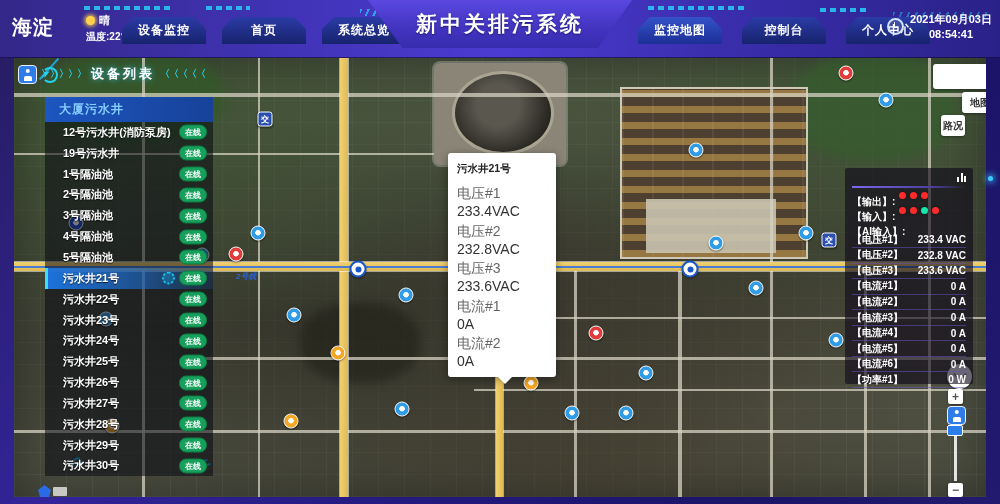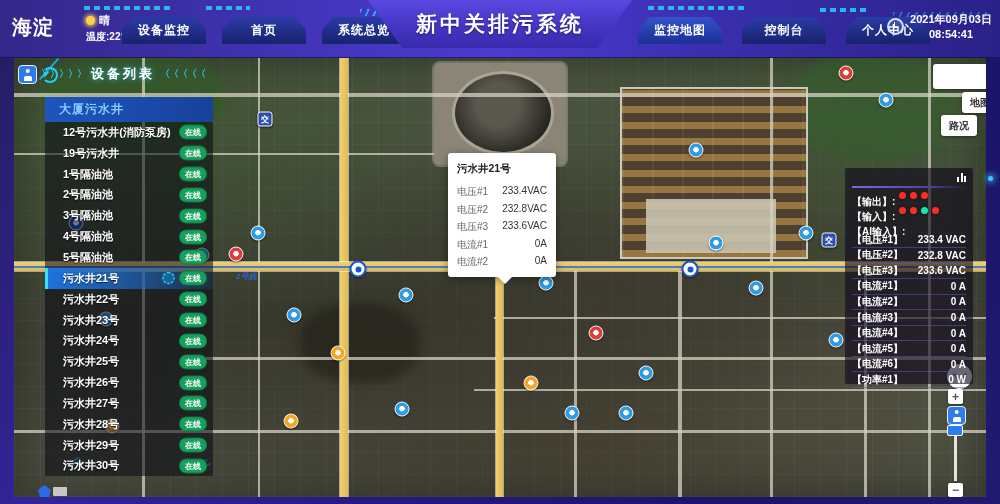--- a/index.html
+++ b/index.html
@@ -93,41 +93,41 @@
     color:#fff;font-size:8px;font-weight:bold;text-align:center;}
   .item.sel{background:linear-gradient(90deg,rgba(28,118,230,.95) 0%,rgba(28,118,230,.55) 55%,rgba(28,118,230,.15) 100%);
     border-left:3px solid #35e1ff;padding-left:15px;}
   .gear{position:absolute;right:38px;top:50%;transform:translateY(-50%);width:9px;height:9px;border-radius:50%;
     border:2px dotted #19c4f7;background:rgba(25,196,247,.25);cursor:pointer;}
   
   #popup{position:absolute;left:434px;top:96px;width:108px;background:#fff;border-radius:3px;z-index:25;
     box-shadow:0 2px 8px rgba(0,0,0,.4);padding:9px 9px 8px 9px;box-sizing:border-box;}
   #popup::after{content:"";position:absolute;left:50px;bottom:-7px;border:7px solid transparent;border-top-color:#fff;border-bottom:none;}
   #popup .pt{font-size:10.5px;font-weight:bold;color:#222;margin-bottom:9px;}
-  #popup .prow{display:flex;justify-content:space-between;font-size:10px;margin-top:3.5px;}
+  #popup .prow{display:flex;justify-content:space-between;font-size:14px;margin-top:3.5px;flex-direction:column;}
   #popup .prow .pl{color:#666;}
   #popup .prow .pv{color:#333;}
   
   #spanel{position:absolute;left:831px;top:111px;width:128px;height:216px;background:rgba(14,8,26,.62);
     border-radius:2px;z-index:22;padding:4px 7px;box-sizing:border-box;color:#fff;}
   #chart-icon{position:absolute;right:7px;top:5px;display:flex;align-items:flex-end;gap:1.5px;}
   #chart-icon i{display:block;width:2px;background:#fff;}
   #sdivider{margin-top:14px;height:1.5px;background:linear-gradient(90deg,#7b68ee,#4a3f9f 70%,transparent);}
   .iorow{display:flex;align-items:center;height:14px;margin-top:1px;}
   .iorow .iol{font-size:10px;font-weight:bold;margin-top:12px;}
   .iorow .dots{display:flex;gap:4px;margin-left:4px;}
   .dot{width:7px;height:7px;border-radius:50%;box-shadow:0 0 3px rgba(0,0,0,.5);}
   .srow{display:flex;justify-content:space-between;align-items:center;height:14.55px;
     border-bottom:1px solid rgba(96,84,190,.55);font-size:10px;font-weight:bold;}
   
   .whitebox{position:absolute;background:#fff;border-radius:3px;box-shadow:0 1px 3px rgba(0,0,0,.4);
     display:flex;align-items:center;justify-content:center;font-weight:bold;cursor:pointer;z-index:21;}
   #layer1{left:919px;top:7px;width:50px;height:25px;font-size:11px;}
   #layer2{left:948px;top:35px;width:36px;height:21px;font-size:10px;color:#333;}
-  #layer3{left:927px;top:58px;width:36px;height:21px;font-size:10px;color:#333;}
+  #layer3{left:927px;top:58px;width:24px;height:21px;font-size:10px;color:#333;}
   #collapse-btn{left:933px;top:307px;width:25px;height:25px;border-radius:50%;}
   #collapse-btn::after{content:"";width:8px;height:8px;border-right:2px solid #9aa0a8;border-bottom:2px solid #9aa0a8;transform:rotate(45deg) translate(-2px,-2px);}
   #zoom-in{left:934px;top:332px;width:15px;height:15px;font-size:12px;color:#555;border-radius:2px;}
   #zoom-out{left:934px;top:426px;width:15px;height:14px;font-size:12px;color:#555;border-radius:2px;}
   #zoom-track{position:absolute;left:940px;top:352px;width:3px;height:72px;background:rgba(255,255,255,.85);z-index:20;}
   #zoom-handle{position:absolute;left:933px;top:368px;width:14px;height:9px;background:#2b7de9;border:1px solid #fff;border-radius:2px;z-index:21;cursor:grab;}
   .pano{position:absolute;background:#2f7ce8;border-radius:4px;border:1.5px solid #e8f0ff;z-index:21;cursor:pointer;}
   .pano::before{content:"";position:absolute;left:50%;top:2.5px;transform:translateX(-50%);width:4.5px;height:4.5px;border-radius:50%;background:#fff;}
   .pano::after{content:"";position:absolute;left:50%;bottom:2px;transform:translateX(-50%);width:8px;height:5px;border-radius:2px 2px 0 0;background:#fff;}
   #pano-tl{left:4px;top:8px;width:17px;height:17px;}

